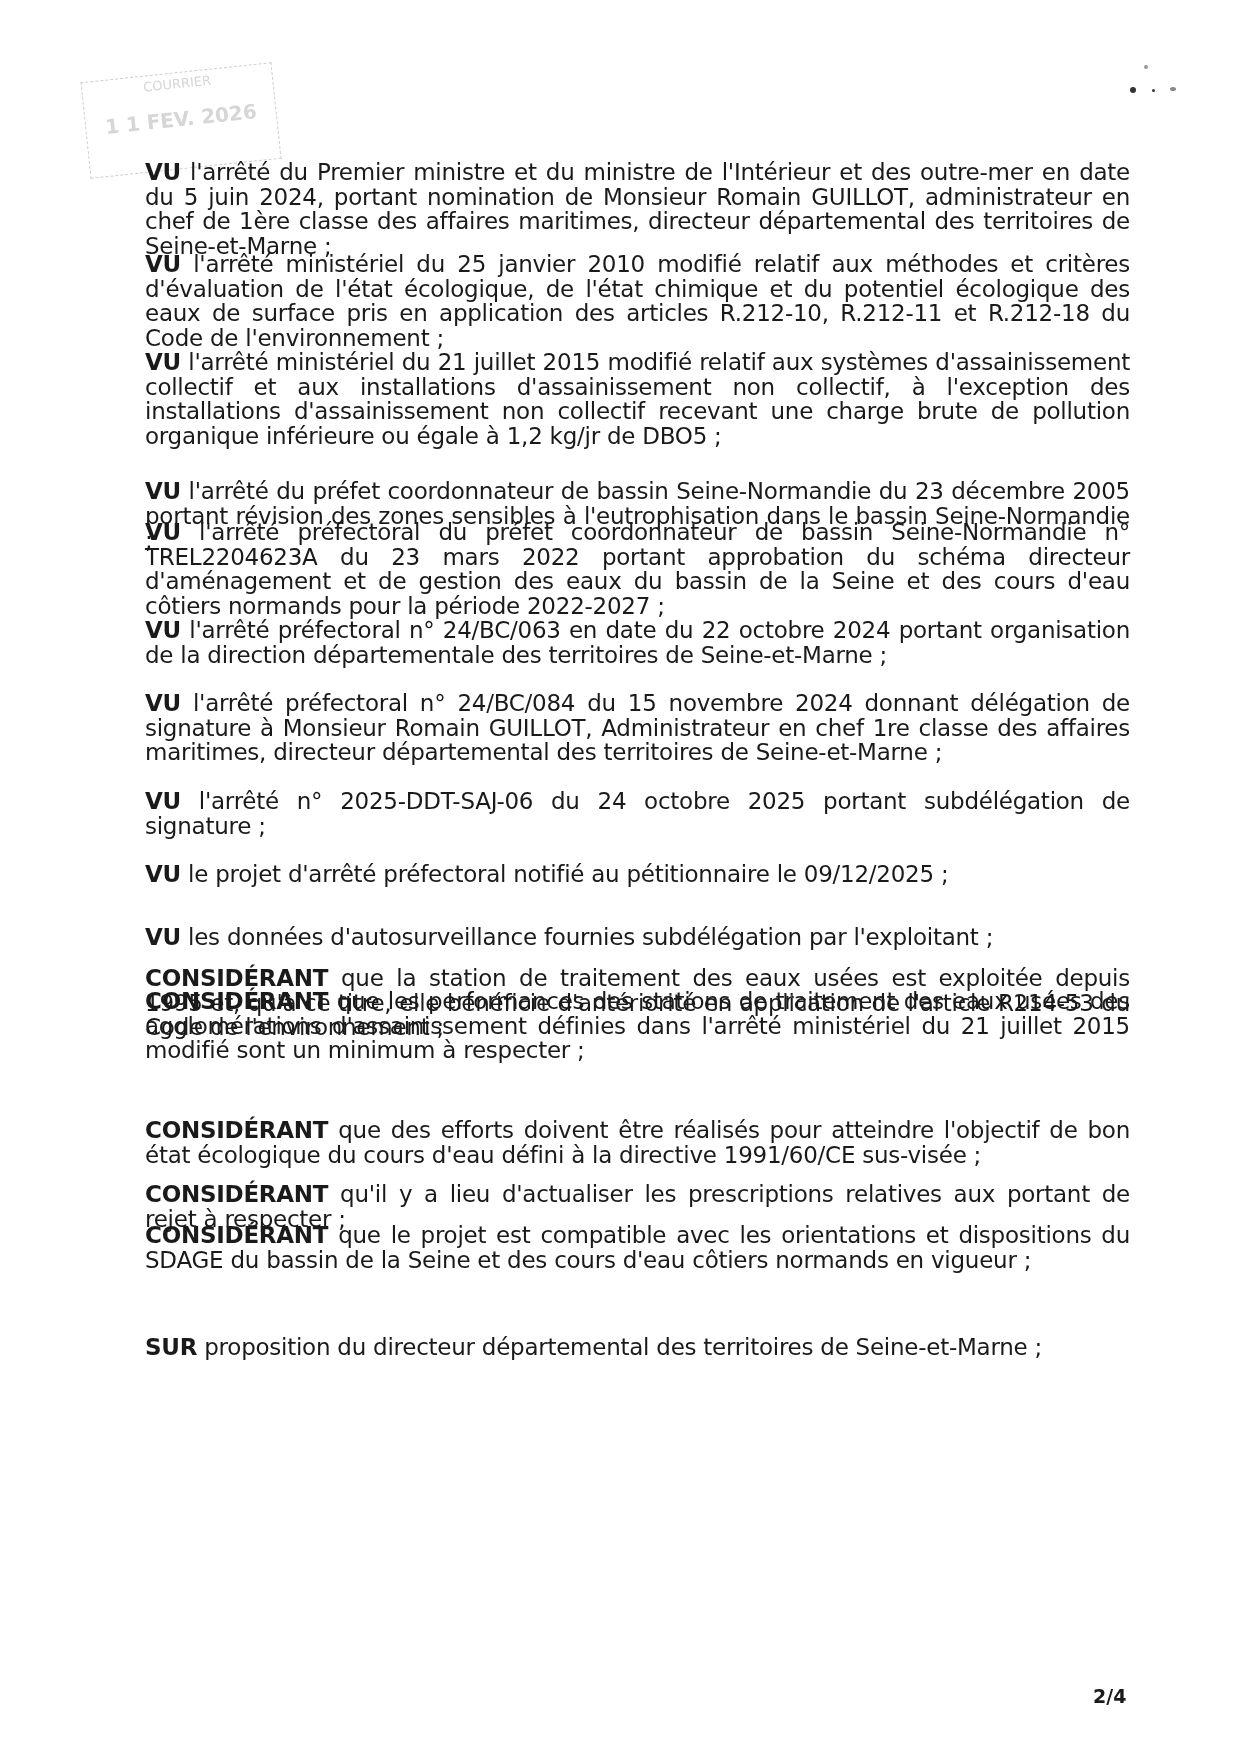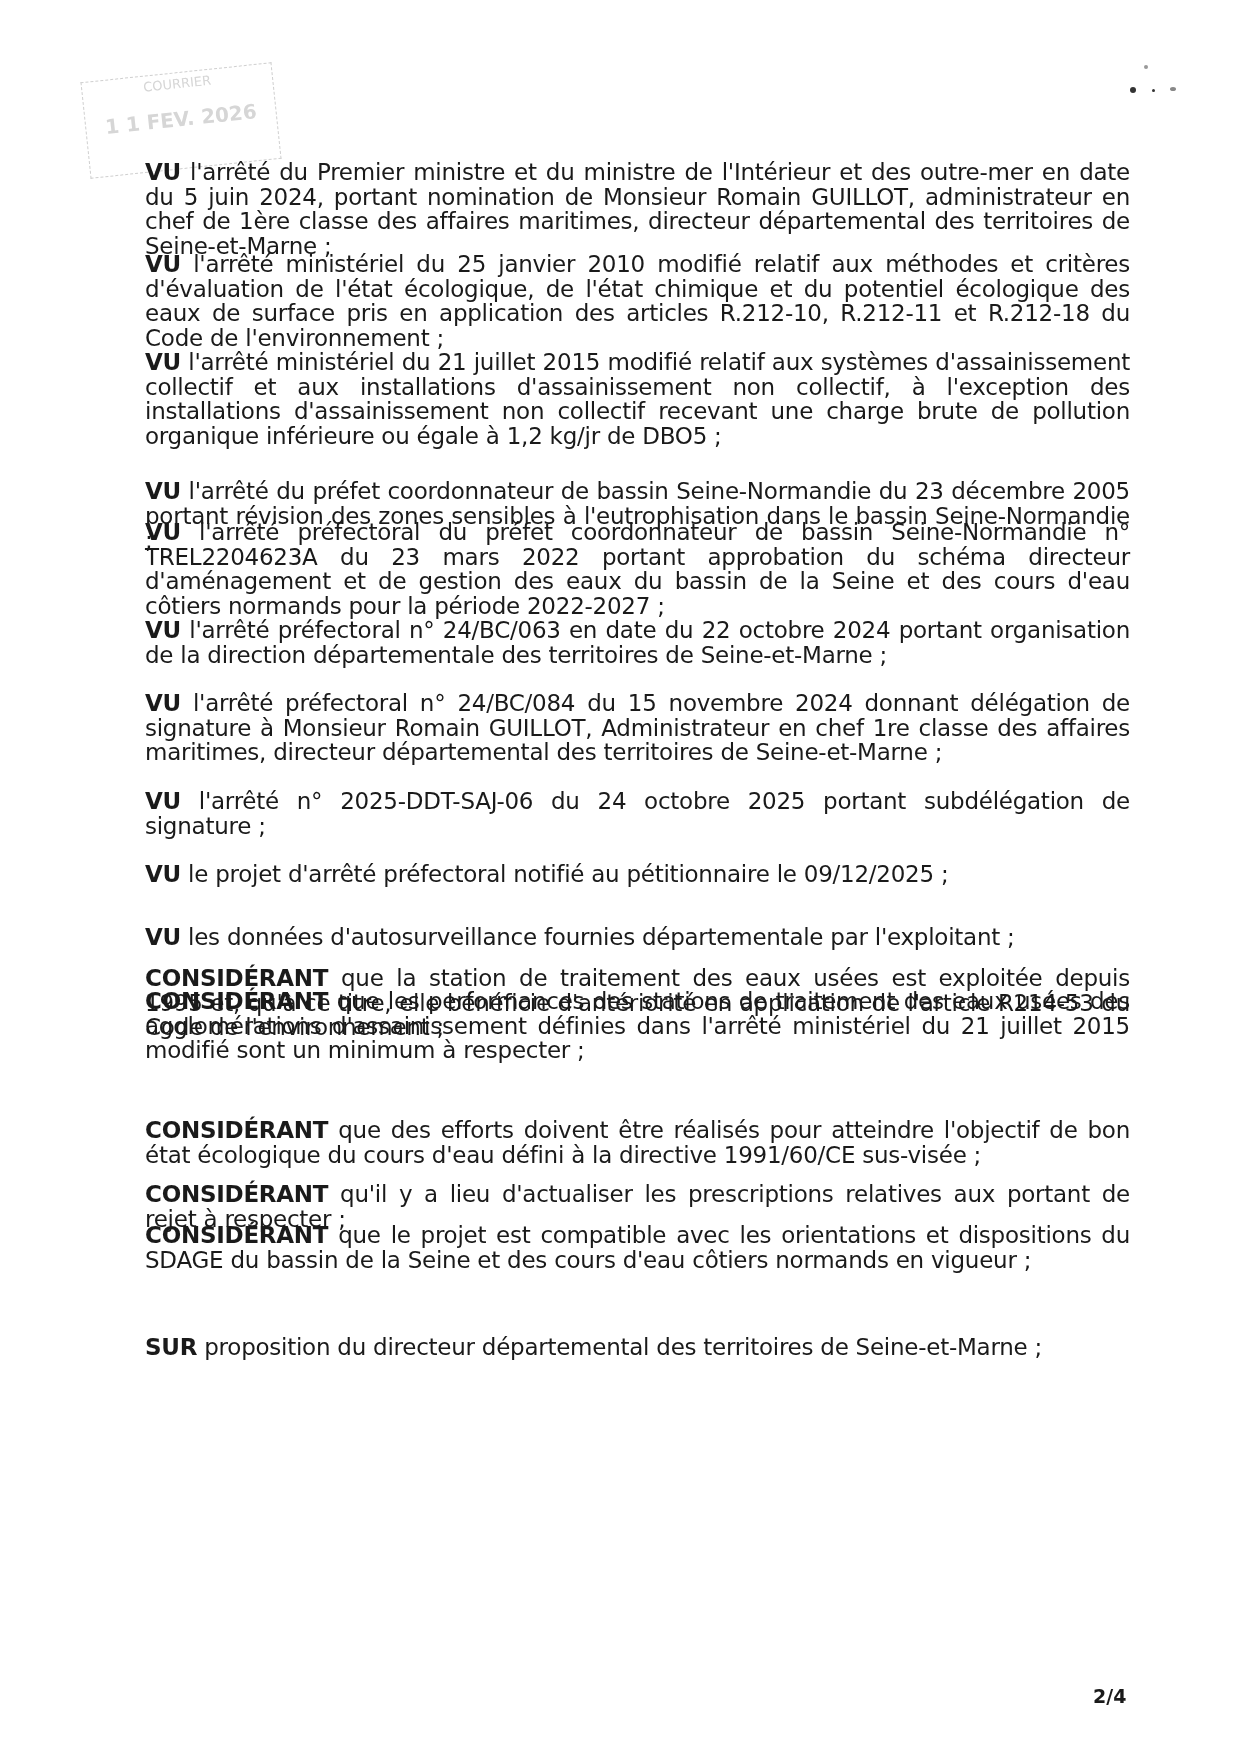--- a/index.html
+++ b/index.html
@@ -70,21 +70,21 @@
   <div class="body-text">
     <p class="para p1"><span class="kw">VU</span><span> l'arrêté du Premier ministre et du ministre de l'Intérieur et des outre-mer en date du 5 juin 2024, portant nomination de Monsieur Romain GUILLOT, administrateur en chef de 1ère classe des affaires maritimes, directeur départemental des territoires de Seine-et-Marne ;</span></p>
     <p class="para p2"><span class="kw">VU</span><span> l'arrêté ministériel du 25 janvier 2010 modifié relatif aux méthodes et critères d'évaluation de l'état écologique, de l'état chimique et du potentiel écologique des eaux de surface pris en application des articles R.212-10, R.212-11 et R.212-18 du Code de l'environnement ;</span></p>
     <p class="para p3"><span class="kw">VU</span><span> l'arrêté ministériel du 21 juillet 2015 modifié relatif aux systèmes d'assainissement collectif et aux installations d'assainissement non collectif, à l'exception des installations d'assainissement non collectif recevant une charge brute de pollution organique inférieure ou égale à 1,2 kg/jr de DBO5 ;</span></p>
     <p class="para p4"><span class="kw">VU</span><span> l'arrêté du préfet coordonnateur de bassin Seine-Normandie du 23 décembre 2005 portant révision des zones sensibles à l'eutrophisation dans le bassin Seine-Normandie ;</span></p>
     <p class="para p5"><span class="kw">VU</span><span> l'arrêté préfectoral du préfet coordonnateur de bassin Seine-Normandie n° TREL2204623A du 23 mars 2022 portant approbation du schéma directeur d'aménagement et de gestion des eaux du bassin de la Seine et des cours d'eau côtiers normands pour la période 2022-2027 ;</span></p>
     <p class="para p6"><span class="kw">VU</span><span> l'arrêté préfectoral n° 24/BC/063 en date du 22 octobre 2024 portant organisation de la direction départementale des territoires de Seine-et-Marne ;</span></p>
     <p class="para p7"><span class="kw">VU</span><span> l'arrêté préfectoral n° 24/BC/084 du 15 novembre 2024 donnant délégation de signature à Monsieur Romain GUILLOT, Administrateur en chef 1re classe des affaires maritimes, directeur départemental des territoires de Seine-et-Marne ;</span></p>
     <p class="para p8"><span class="kw">VU</span><span> l'arrêté n° 2025-DDT-SAJ-06 du 24 octobre 2025 portant subdélégation de signature ;</span></p>
     <p class="para p9"><span class="kw">VU</span><span> le projet d'arrêté préfectoral notifié au pétitionnaire le 09/12/2025 ;</span></p>
-    <p class="para p11"><span class="kw">VU</span><span> les données d'autosurveillance fournies départementale par l'exploitant ;</span></p>
+    <p class="para p11"><span class="kw">VU</span><span> les données d'autosurveillance fournies subdélégation par l'exploitant ;</span></p>
     <p class="para p12"><span class="kw">CONSIDÉRANT</span><span> que la station de traitement des eaux usées est exploitée depuis 1995 et, qu'à ce titre, elle bénéficie d'antériorité en application de l'article R214-53 du Code de l'environnement ;</span></p>
     <p class="para p13"><span class="kw">CONSIDÉRANT</span><span> que les performances des stations de traitement des eaux usées des agglomérations d'assainissement définies dans l'arrêté ministériel du 21 juillet 2015 modifié sont un minimum à respecter ;</span></p>
     <p class="para p14"><span class="kw">CONSIDÉRANT</span><span> que des efforts doivent être réalisés pour atteindre l'objectif de bon état écologique du cours d'eau défini à la directive 1991/60/CE sus-visée ;</span></p>
     <p class="para p15"><span class="kw">CONSIDÉRANT</span><span> qu'il y a lieu d'actualiser les prescriptions relatives aux portant de rejet à respecter ;</span></p>
     <p class="para p17"><span class="kw">SUR</span><span> proposition du directeur départemental des territoires de Seine-et-Marne ;</span></p>
     <p class="para p16"><span class="kw">CONSIDÉRANT</span><span> que le projet est compatible avec les orientations et dispositions du SDAGE du bassin de la Seine et des cours d'eau côtiers normands en vigueur ;</span></p>
   </div>
 
   <div class="page-number">2/4</div>
 </div>

